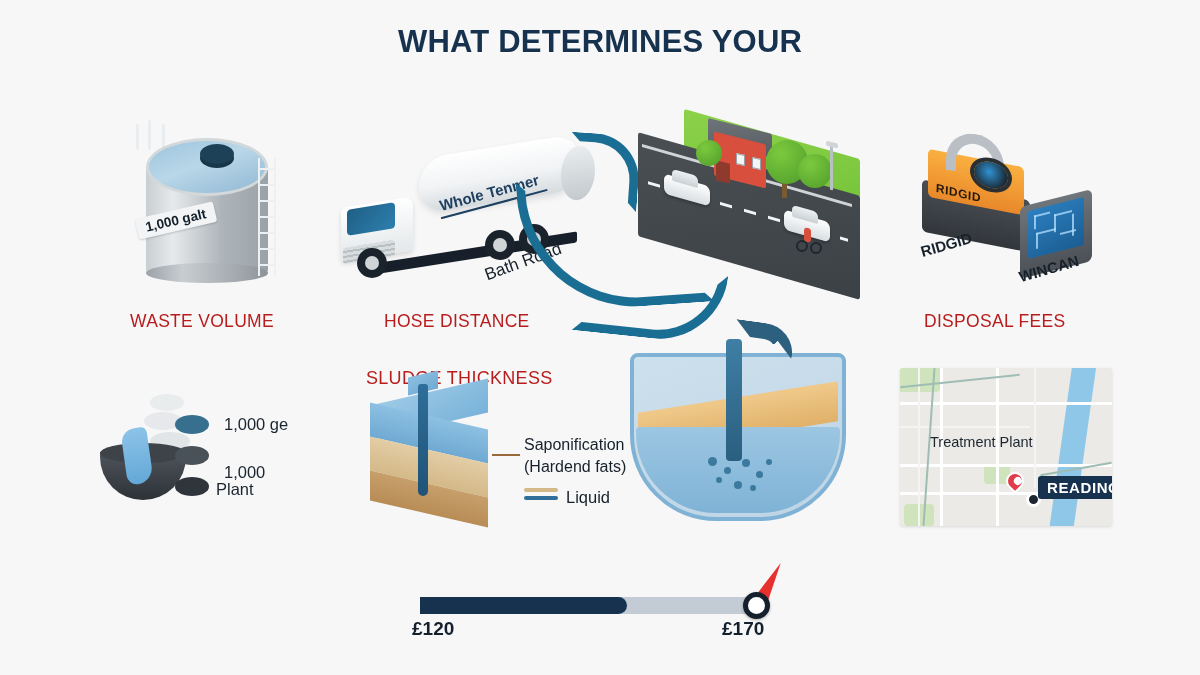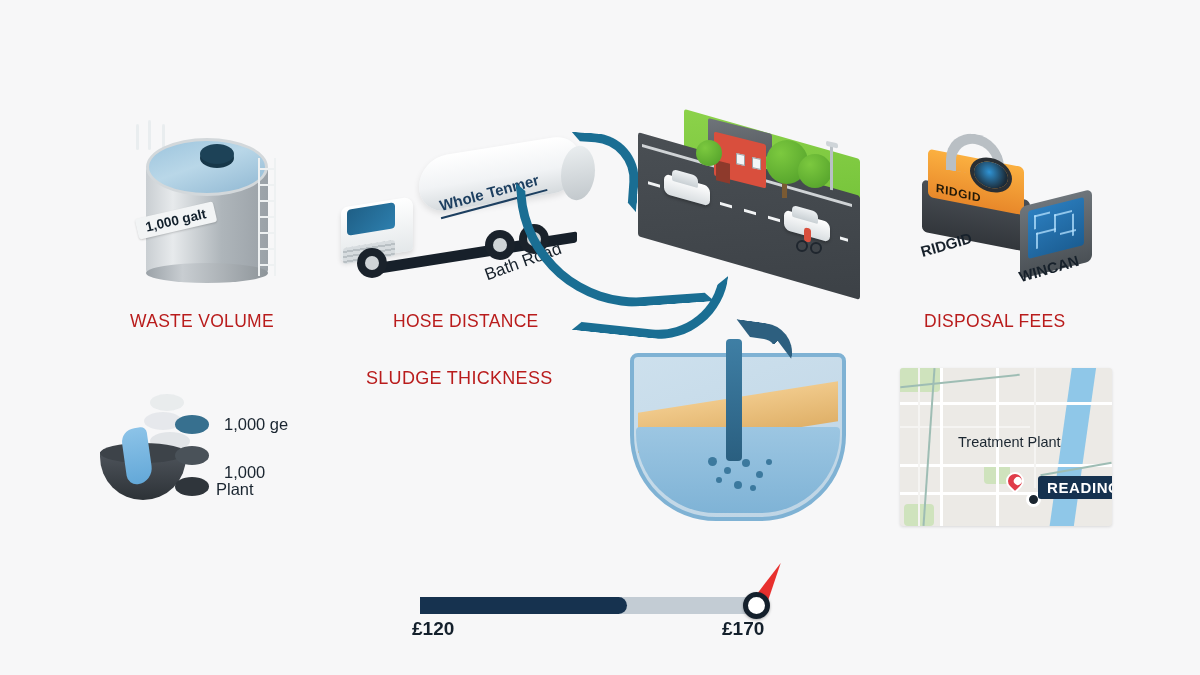--- a/index.html
+++ b/index.html
@@ -316,21 +316,21 @@
   .mroad{ position:absolute; background:#ffffff; }
   .mroad.thin{ background:#f5f4f2; }
   .mgreen{ position:absolute; background:#cfe3bd; border-radius:4px; }
   .river{
     position:absolute; right:28px; top:-10px; width:24px; height:190px;
     background:#8fc7e8; transform:rotate(8deg);
   }
   .mteal{ position:absolute; background:#9ebdb4; }
   .mplant{
     position:absolute; left:30px; top:66px; color:#1b2630;
-    font-size:14.5px; font-weight:500; white-space:nowrap;margin-left:28px;
+    font-size:14.5px; font-weight:500; white-space:nowrap;
   }
   .pin{
     position:absolute; left:106px; top:104px; width:18px; height:18px;
     background:#e03c4a; border-radius:50% 50% 50% 0;
     transform: rotate(-45deg); border:2px solid #fff;
   }
   .pin:after{ content:""; position:absolute; left:5px; top:5px; width:8px; height:8px; background:#fff; border-radius:50%; }
   .dotmk{
     position:absolute; left:126px; top:124px; width:15px; height:15px;
     background:#1b2630; border-radius:50%; border:3px solid #fff;
@@ -367,20 +367,21 @@
   }
   .pr-min{ position:absolute; left:412px; top:618px; color:#14202c; font-weight:700; font-size:19px; }
   .pr-max{ position:absolute; left:722px; top:618px; color:#14202c; font-weight:700; font-size:19px; }
 </style>
 </head>
 <body>
 
 <div class="stage">
 
   <div class="title">
+    <span>WHAT DETERMINES YOUR</span>
   </div>
 
   <div class="tank-wrap">
     <div class="pipe" style="left:18px;top:6px;height:26px;"></div>
     <div class="pipe" style="left:30px;top:2px;height:30px;"></div>
     <div class="pipe" style="left:44px;top:6px;height:26px;"></div>
     <div class="tank-body"></div>
     <div class="tank-top"></div>
     <div class="tank-hatch"></div>
     <div class="ladder">
@@ -405,21 +406,21 @@
     <div class="chassis"></div>
     <div class="cab"></div>
     <div class="windshield"></div>
     <div class="grille"></div>
     <div class="wheel" style="left:24px; top:108px;"></div>
     <div class="wheel" style="left:152px; top:90px;"></div>
     <div class="wheel" style="left:186px; top:84px;"></div>
     <div class="hose-truck"></div>
     <div class="bathroad">Bath Road</div>
   </div>
-  <div class="cap" style="left:393px; top:311px;">HOSE DISTANCE</div>
+  <div class="cap" style="left:384px; top:311px;">HOSE DISTANCE</div>
 
   <div class="scene">
     <div class="grass"></div>
     <div class="road"></div>
     <div class="kerb"></div>
     <div class="lane"></div>
     <div class="roof"></div>
     <div class="house"></div>
     <div class="door"></div>
     <div class="win" style="left:98px; top:26px;"></div>
@@ -481,20 +482,36 @@
     <div class="leg-txt" style="left:224px; top:415px;">1,000 ge</div>
 
     <div class="dot" style="left:175px; top:446px; background:#4a5259;"></div>
     <div class="leg-txt" style="left:224px; top:447px;margin-top:16px;">1,000</div>
 
     <div class="dot" style="left:175px; top:477px; background:#2f353b;"></div>
     <div class="leg-txt" style="left:216px; top:480px;">Plant</div>
   </div>
 
   <div class="cap" style="left:366px; top:368px; font-size:18px;">SLUDGE THICKNESS</div>
+  <div class="st-wrap">
+    <div class="blk-top"></div>
+    <div class="blk b-blue"></div>
+    <div class="blk b-tan"></div>
+    <div class="blk b-brown"></div>
+    <div class="probe-top"></div>
+    <div class="probe"></div>
+    <div class="st-leader"></div>
+    <div class="st-note">
+      <span>Saponification</span><br>
+      <span>(Hardend fats)</span>
+    </div>
+    <div class="swatch" style="top:96px;  background:#d4b988;"></div>
+    <div class="swatch" style="top:104px; background:#2f6f99;"></div>
+    <div class="liq-txt">Liquid</div>
+  </div>
 
   <div class="xs">
     <div class="xs-shell"></div>
     <div class="xs-scum"></div>
     <div class="xs-liquid"></div>
     <div class="xs-pipe-bend"></div>
     <div class="xs-pipe"></div>
     <div class="bub" style="left:78px;  top:112px; width:9px;  height:9px;"></div>
     <div class="bub" style="left:94px;  top:122px; width:7px;  height:7px;"></div>
     <div class="bub" style="left:112px; top:114px; width:8px;  height:8px;"></div>

